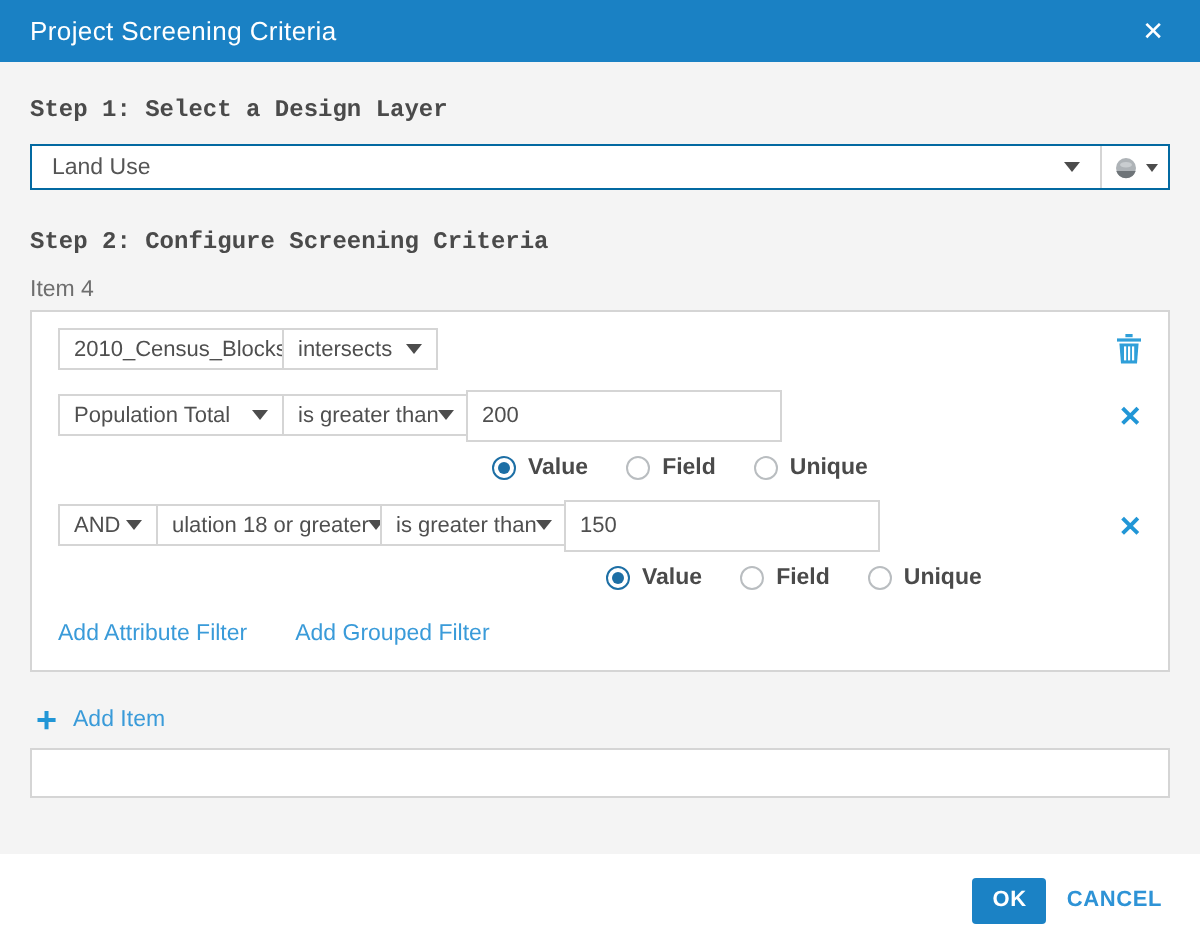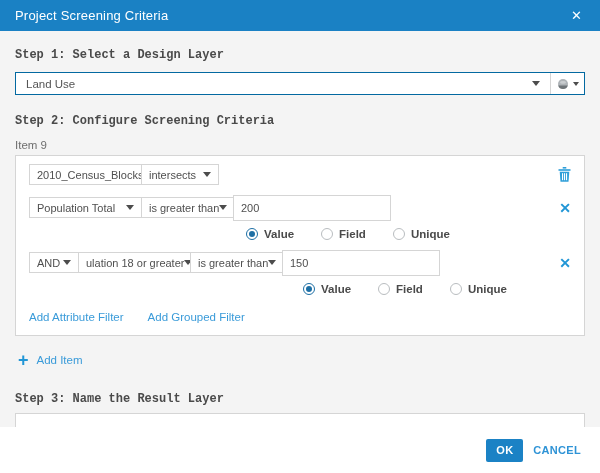--- a/index.html
+++ b/index.html
@@ -46,21 +46,21 @@
   .w-val { width:158px; }
   .w-and { width:50px; }
 
   .row-gap1 { margin-bottom:12px; }
   .icon-right { margin-left:auto; display:flex; align-items:center; }
 
   .trash-btn { cursor:pointer; display:flex; }
   .x-btn { color:#2196d6; font-size:14px; font-weight:bold; cursor:pointer; line-height:1; }
 
   
-  .radio-row { display:flex; align-items:center; gap:15px; margin-top:9px; margin-bottom:11px; height:14px; }
+  .radio-row { display:flex; align-items:center; gap:7px; margin-top:9px; margin-bottom:11px; height:14px; }
   .radio-row.indent1 { margin-left:217px; }
   .radio-row.indent2 { margin-left:274px; margin-bottom:13px; }
   .radio-opt { display:flex; align-items:center; gap:6px; margin-right:12px; cursor:pointer; }
   .radio-circle { width:12px; height:12px; border-radius:50%; border:1px solid #b9bdc0; background:#fff; flex:none; position:relative; }
   .radio-opt.checked .radio-circle { border:1.5px solid #1d6fa5; }
   .radio-opt.checked .radio-circle::after { content:""; position:absolute; left:2px; top:2px; width:6px; height:6px; border-radius:50%; background:#1d6fa5; }
   .radio-label { font-size:11.5px; font-weight:bold; color:#4a4a4a; }
 
   .links-row { display:flex; align-items:center; margin-top:3px; height:16px; }
   .link { color:#3a9bd9; font-size:11.5px; cursor:pointer; text-decoration:none; }
@@ -101,21 +101,21 @@
         <svg width="12" height="12" viewBox="0 0 12 12">
           <circle cx="6" cy="6" r="5" fill="#aeb3b7"></circle>
           <path d="M1.2 7.5 A5 5 0 0 0 10.8 7.5 Z" fill="#6e7478"></path>
           <ellipse cx="6" cy="4.4" rx="3" ry="1.4" fill="#c9cdd0"></ellipse>
         </svg>
         <span class="caret small"></span>
       </div>
     </div>
 
     <div class="step-label step2-label">Step 2: Configure Screening Criteria</div>
-    <div class="item-label">Item 9</div>
+    <div class="item-label">Item 4</div>
 
     <div class="item-card">
 
       <div class="crit-row row-gap1">
         <div class="sel w-layer">
           <span>2010_Census_Blocks</span>
 
         </div>
         <div class="sel w-op1">
           <span>intersects</span>
@@ -198,21 +198,20 @@
         <a class="link">Add Grouped Filter</a>
       </div>
 
     </div>
 
     <div class="add-item">
       <span class="plus">+</span>
       <span class="add-item-label">Add Item</span>
     </div>
 
-    <div class="step-label step3-label">Step 3: Name the Result Layer</div>
     <input class="result-input" placeholder="" style="">
 
   </div>
 
   <div class="dlg-footer">
     <button class="ok-btn">OK</button>
     <span class="cancel-link">CANCEL</span>
   </div>
 
 </div>

